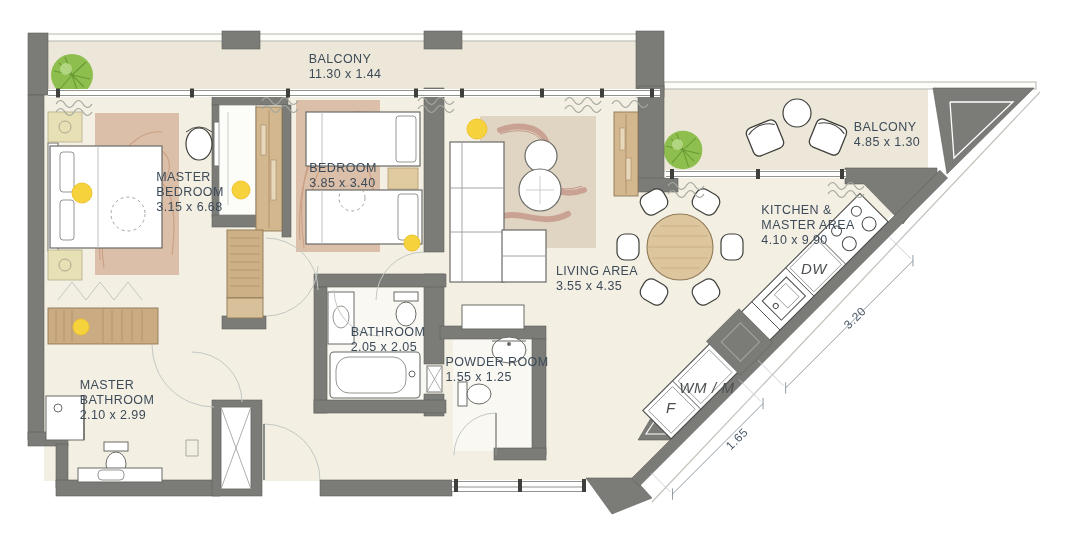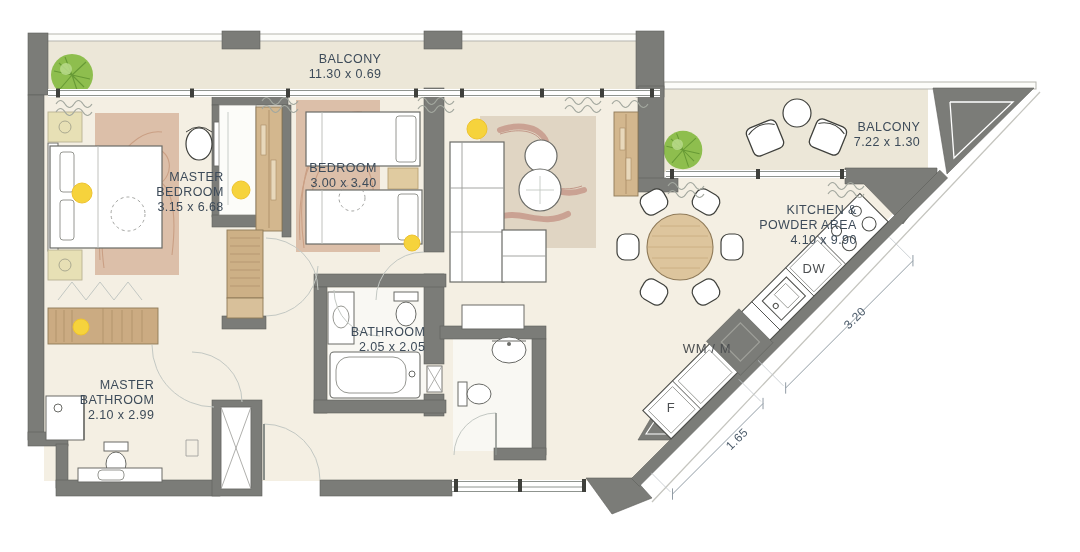--- a/index.html
+++ b/index.html
@@ -1,23 +1,23 @@
 <!DOCTYPE html>
 <html><head>
 <meta charset="utf-8">
 <style>
   html,body{margin:0;padding:0;background:#ffffff;}
   #stage{position:relative;width:1080px;height:552px;background:#ffffff;overflow:hidden;
          font-family:"Liberation Sans",sans-serif;}
   #plan-svg{position:absolute;left:0;top:0;}
   .lbl{position:absolute;color:#3d4b59;font-size:12.5px;line-height:15px;letter-spacing:.4px;
-       text-align:right;white-space:nowrap;transform:translate(-50%,0);}
+       text-align:left;white-space:nowrap;transform:translate(-50%,0);}
   .lbl span{display:block;}
-  .app-lbl{position:absolute;color:#4c4f51;font-size:13px;letter-spacing:.6px;white-space:nowrap;
-       transform:translate(-50%,-50%);}
+  .app-lbl{position:absolute;color:#4c4f51;font-size:15px;letter-spacing:.6px;white-space:nowrap;
+       transform:translate(-50%,-50%);font-style:italic;}
   .dim-lbl{position:absolute;color:#4d5c6b;font-size:12px;letter-spacing:.5px;white-space:nowrap;
        transform:translate(-50%,-50%) rotate(-45deg);}
 </style>
 </head>
 <body>
 
 <div id="stage">
 
 <svg id="plan-svg" width="1080" height="552" viewBox="0 0 1080 552">
   <defs>
@@ -394,50 +394,58 @@
     <circle cx="82" cy="193" r="10"></circle>
     <circle cx="241" cy="190" r="9"></circle>
     <circle cx="81" cy="327" r="8"></circle>
     <circle cx="412" cy="243" r="8"></circle>
     <circle cx="477" cy="129" r="10"></circle>
   </g>
 </svg>
 
 <div class="lbl" style="left:345px;top:52px">
   <span>BALCONY</span>
-  <span>11.30 x 0.69</span>
+  <span>11.30 x 1.44</span>
 </div>
 <div class="lbl" style="left:190px;top:170px">
   <span>MASTER</span>
   <span>BEDROOM</span>
   <span>3.15 x 6.68</span>
 </div>
 <div class="lbl" style="left:343px;top:161px">
   <span>BEDROOM</span>
-  <span>3.00 x 3.40</span>
+  <span>3.85 x 3.40</span>
+</div>
+<div class="lbl" style="left:597px;top:264px">
+  <span>LIVING AREA</span>
+  <span>3.55 x 4.35</span>
 </div>
 <div class="lbl" style="left:808px;top:203px">
   <span>KITCHEN &amp;</span>
-  <span>POWDER AREA</span>
+  <span>MASTER AREA</span>
   <span>4.10 x 9.90</span>
 </div>
 <div class="lbl" style="left:887px;top:120px">
   <span>BALCONY</span>
-  <span>7.22 x 1.30</span>
+  <span>4.85 x 1.30</span>
 </div>
 <div class="lbl" style="left:388px;top:325px">
   <span>BATHROOM</span>
   <span>2.05 x 2.05</span>
+</div>
+<div class="lbl" style="left:497px;top:355px">
+  <span>POWDER ROOM</span>
+  <span>1.55 x 1.25</span>
 </div>
 <div class="lbl" style="left:117px;top:378px">
   <span>MASTER</span>
   <span>BATHROOM</span>
   <span>2.10 x 2.99</span>
 </div>
 
 <div class="app-lbl" style="left:814px;top:268px">DW</div>
-<div class="app-lbl" style="left:707px;top:348px">WM / M</div>
+<div class="app-lbl" style="left:707px;top:387px">WM / M</div>
 <div class="app-lbl" style="left:671px;top:407px">F</div>
 
 <div class="dim-lbl" style="left:855px;top:318px">3.20</div>
 <div class="dim-lbl" style="left:737px;top:439px">1.65</div>
 
 </div>
 
 </body></html>

